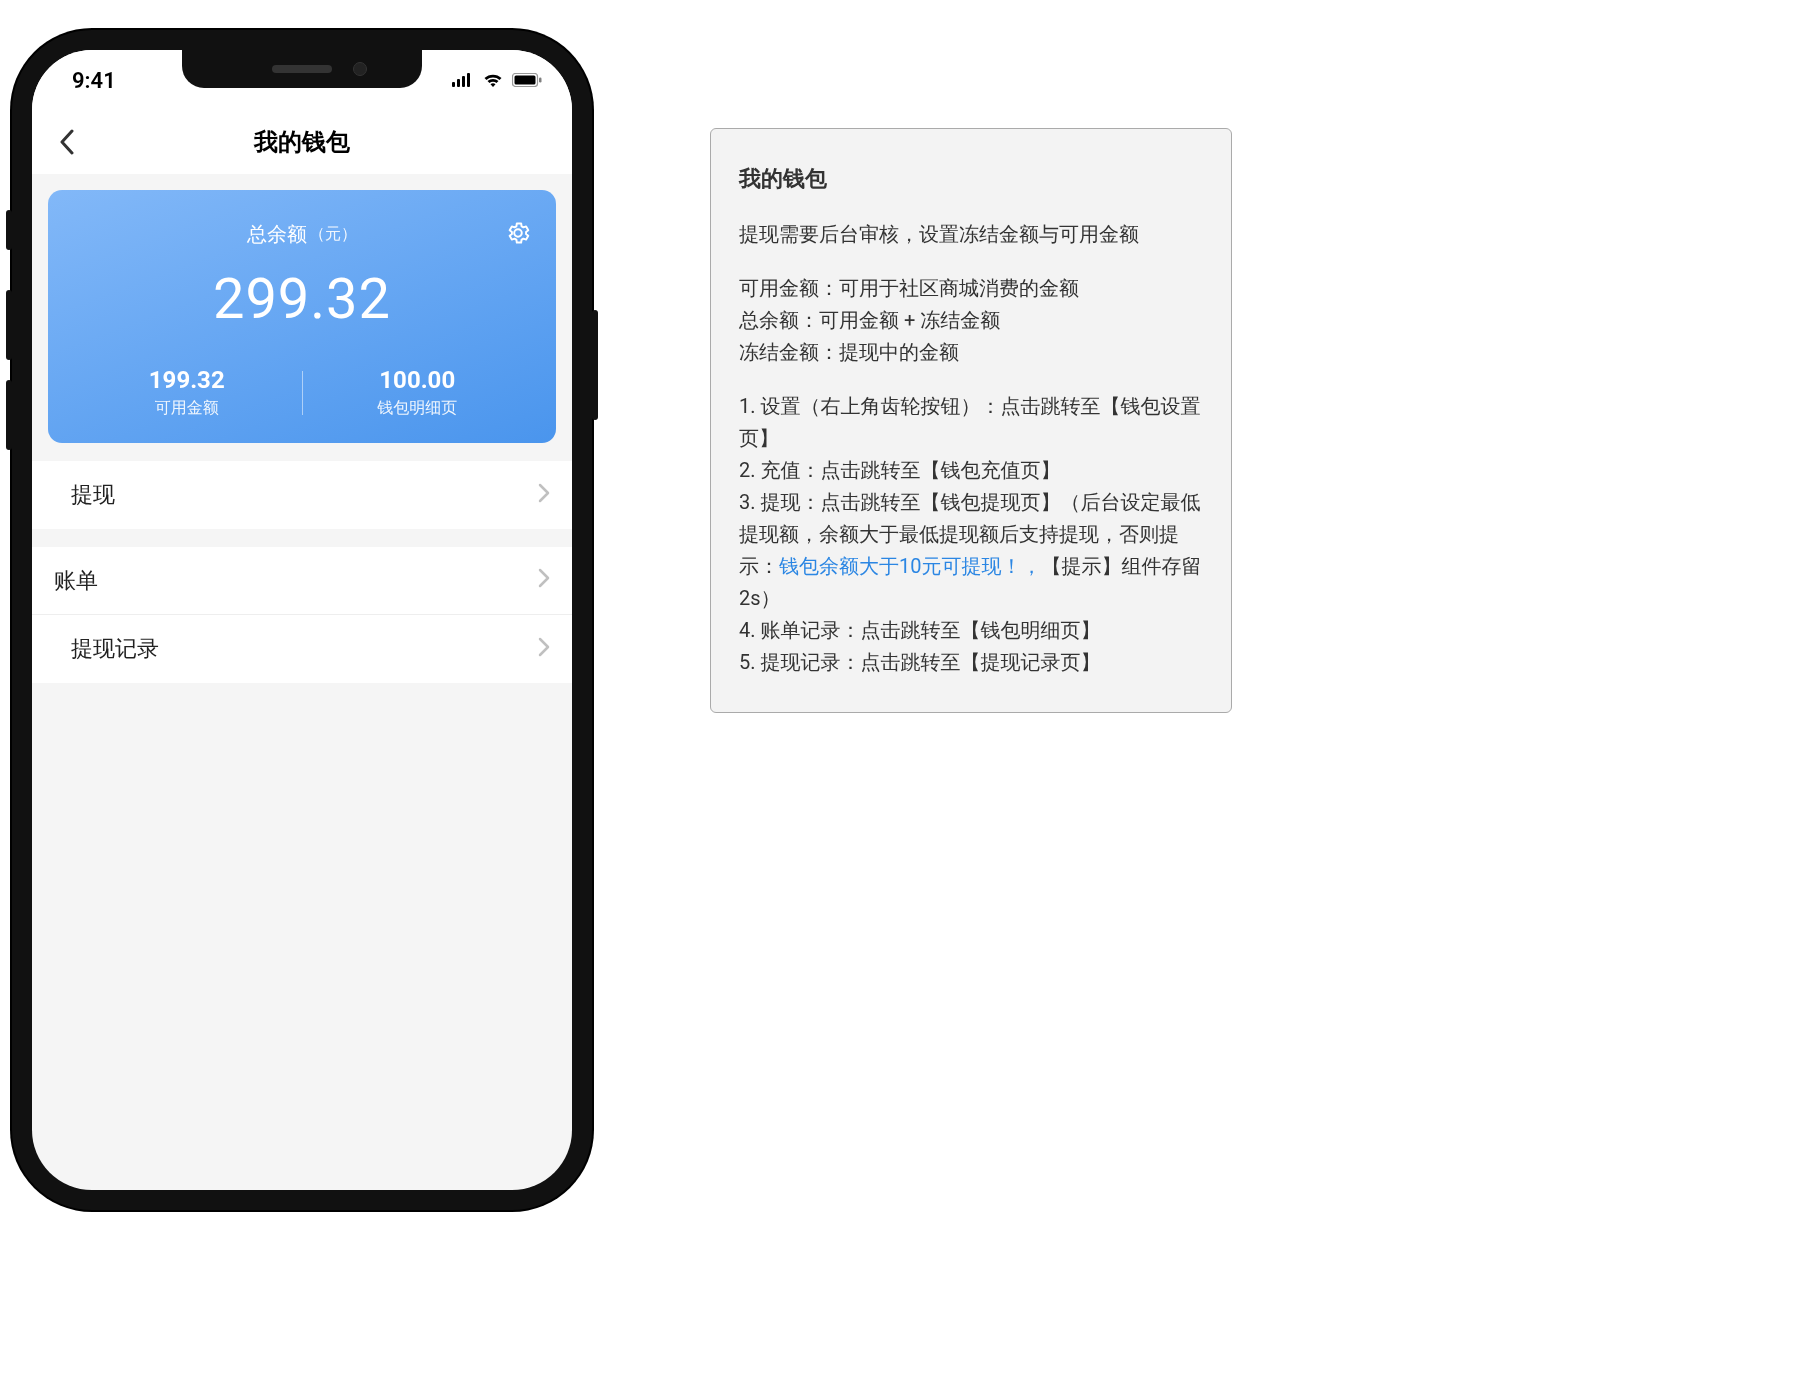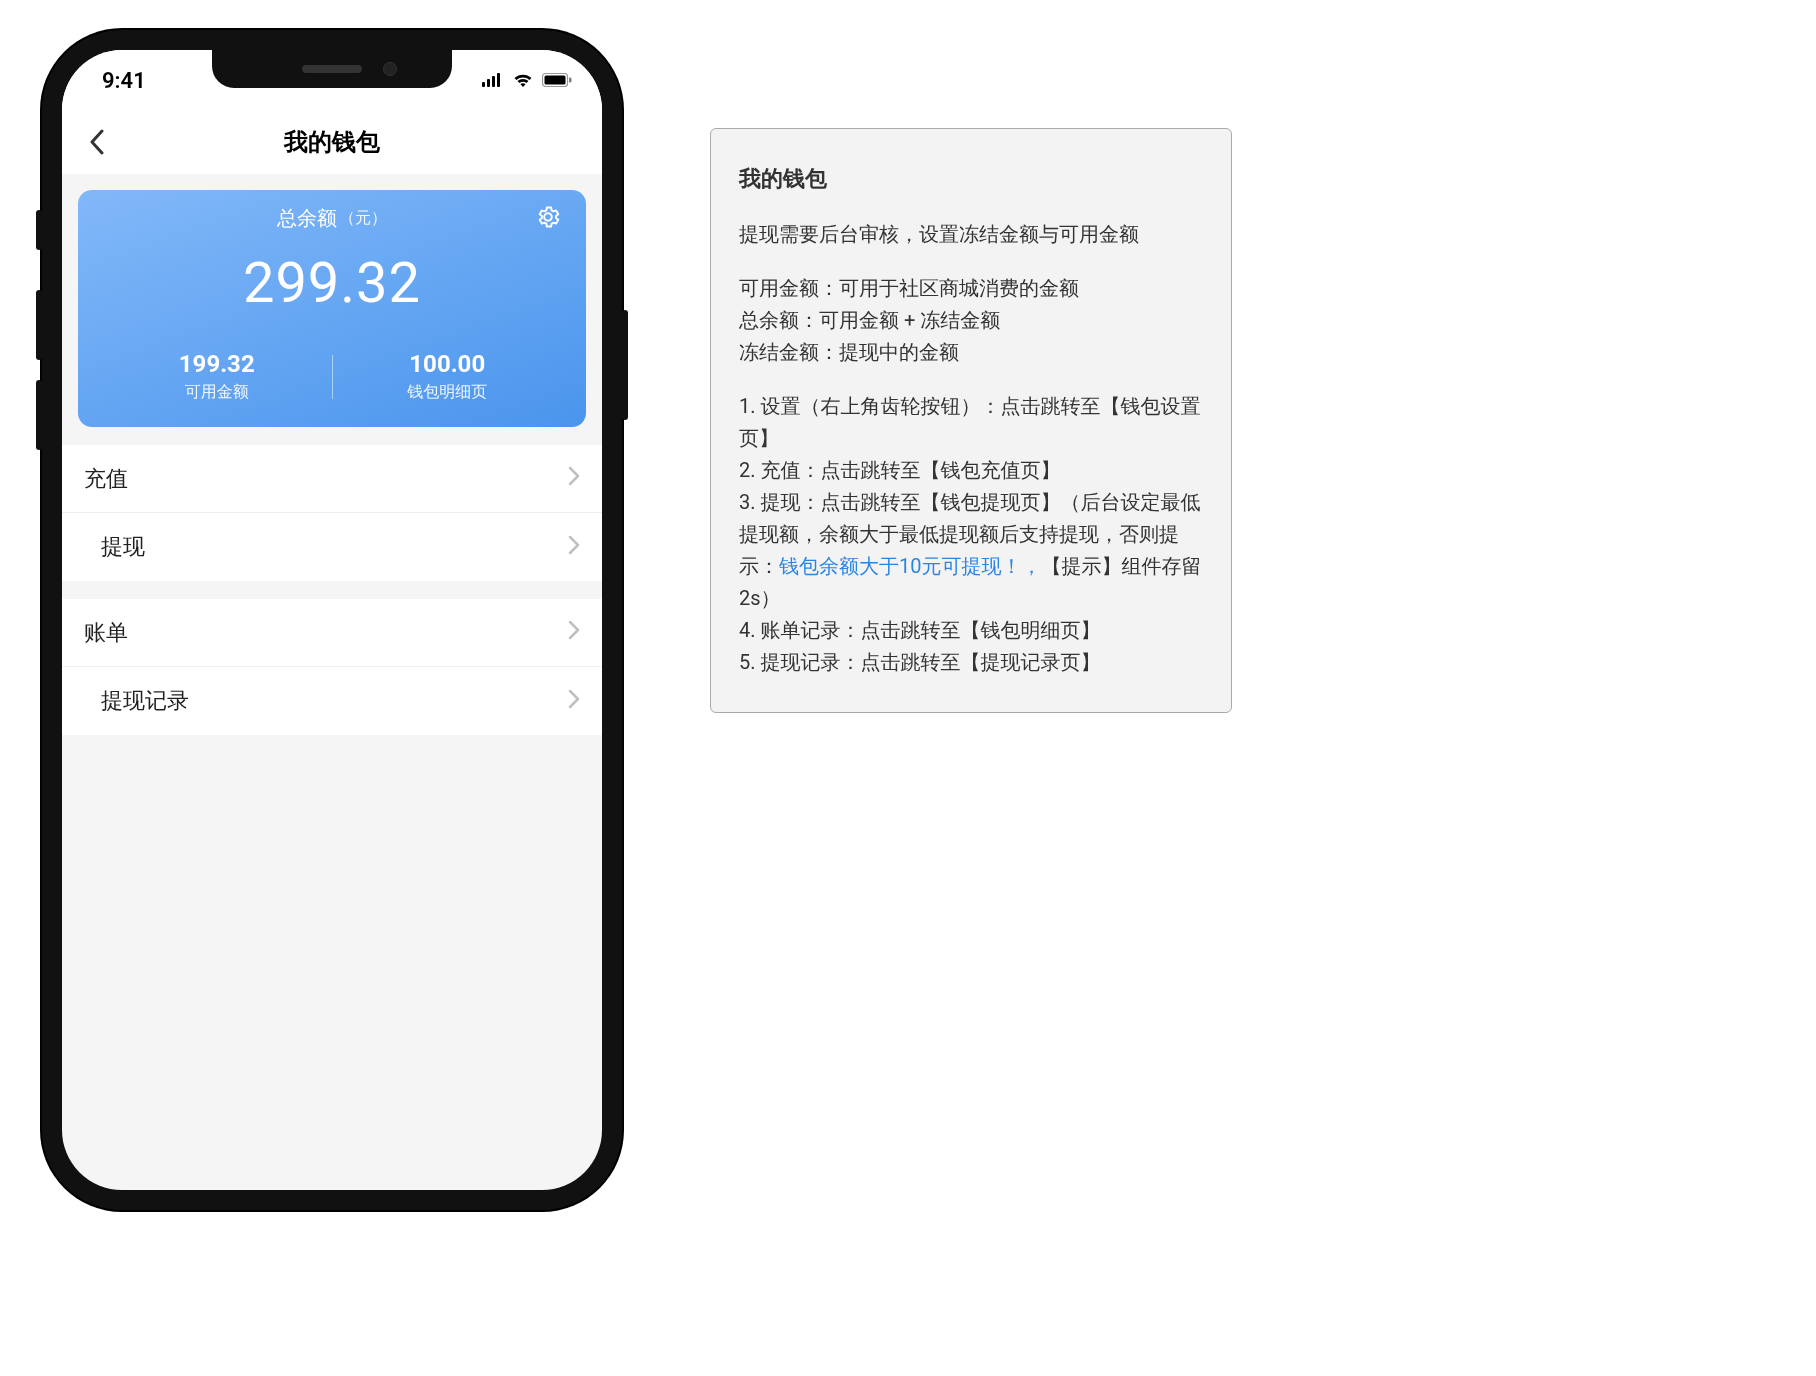--- a/index.html
+++ b/index.html
@@ -7,21 +7,21 @@
     font-family: -apple-system, BlinkMacSystemFont, "Segoe UI", Roboto, "Helvetica Neue", Arial, sans-serif;
     background: #ffffff;
     width: 1816px;
     height: 1376px;
     position: relative;
   }
 
   
   .phone-frame {
     position: absolute;
-    left: 42px;
+    left: 12px;
     top: 30px;
     width: 580px;
     height: 1180px;
     background: #111;
     border-radius: 80px;
     padding: 20px;
     box-shadow: 0 0 0 2px #000;
   }
   .phone-side-btn {
     position: absolute;
@@ -98,21 +98,21 @@
     font-weight: 600;
     pointer-events: none;
   }
 
   
   .balance-card {
     margin: 16px 16px 0 16px;
     border-radius: 14px;
     background: linear-gradient(160deg, #82b8f8 0%, #4a95ed 100%);
     color: #fff;
-    padding: 15px 24px 24px 24px;
+    padding: 31px 24px 24px 24px;
     position: relative;
   }
   .balance-title-row {
     display: flex;
     align-items: center;
     justify-content: center;
     position: relative;
   }
   .balance-title { font-size: 20px; }
   .balance-unit { font-size: 16px; opacity: .9; margin-left: 2px; }
@@ -252,28 +252,20 @@
         <div class="balance-col">
           <div class="num">100.00</div>
           <div class="lbl">钱包明细页</div>
         </div>
       </div>
     </div>
 
     <div class="section-gap"></div>
 
     <div class="list-group">
-      <div class="list-row">
-        <span>充值</span>
-        <span class="chevron">
-          <svg width="12" height="20" viewBox="0 0 12 20">
-              <polyline points="2,2 10,10 2,18" fill="none" stroke="#c0c0c0" stroke-width="2.5" stroke-linecap="round" stroke-linejoin="round"></polyline>
-            </svg>
-        </span>
-      </div>
       <div class="list-row">
         <span>提现</span>
         <span class="chevron">
           <svg width="12" height="20" viewBox="0 0 12 20">
               <polyline points="2,2 10,10 2,18" fill="none" stroke="#c0c0c0" stroke-width="2.5" stroke-linecap="round" stroke-linejoin="round"></polyline>
             </svg>
         </span>
       </div>
     </div>
 

